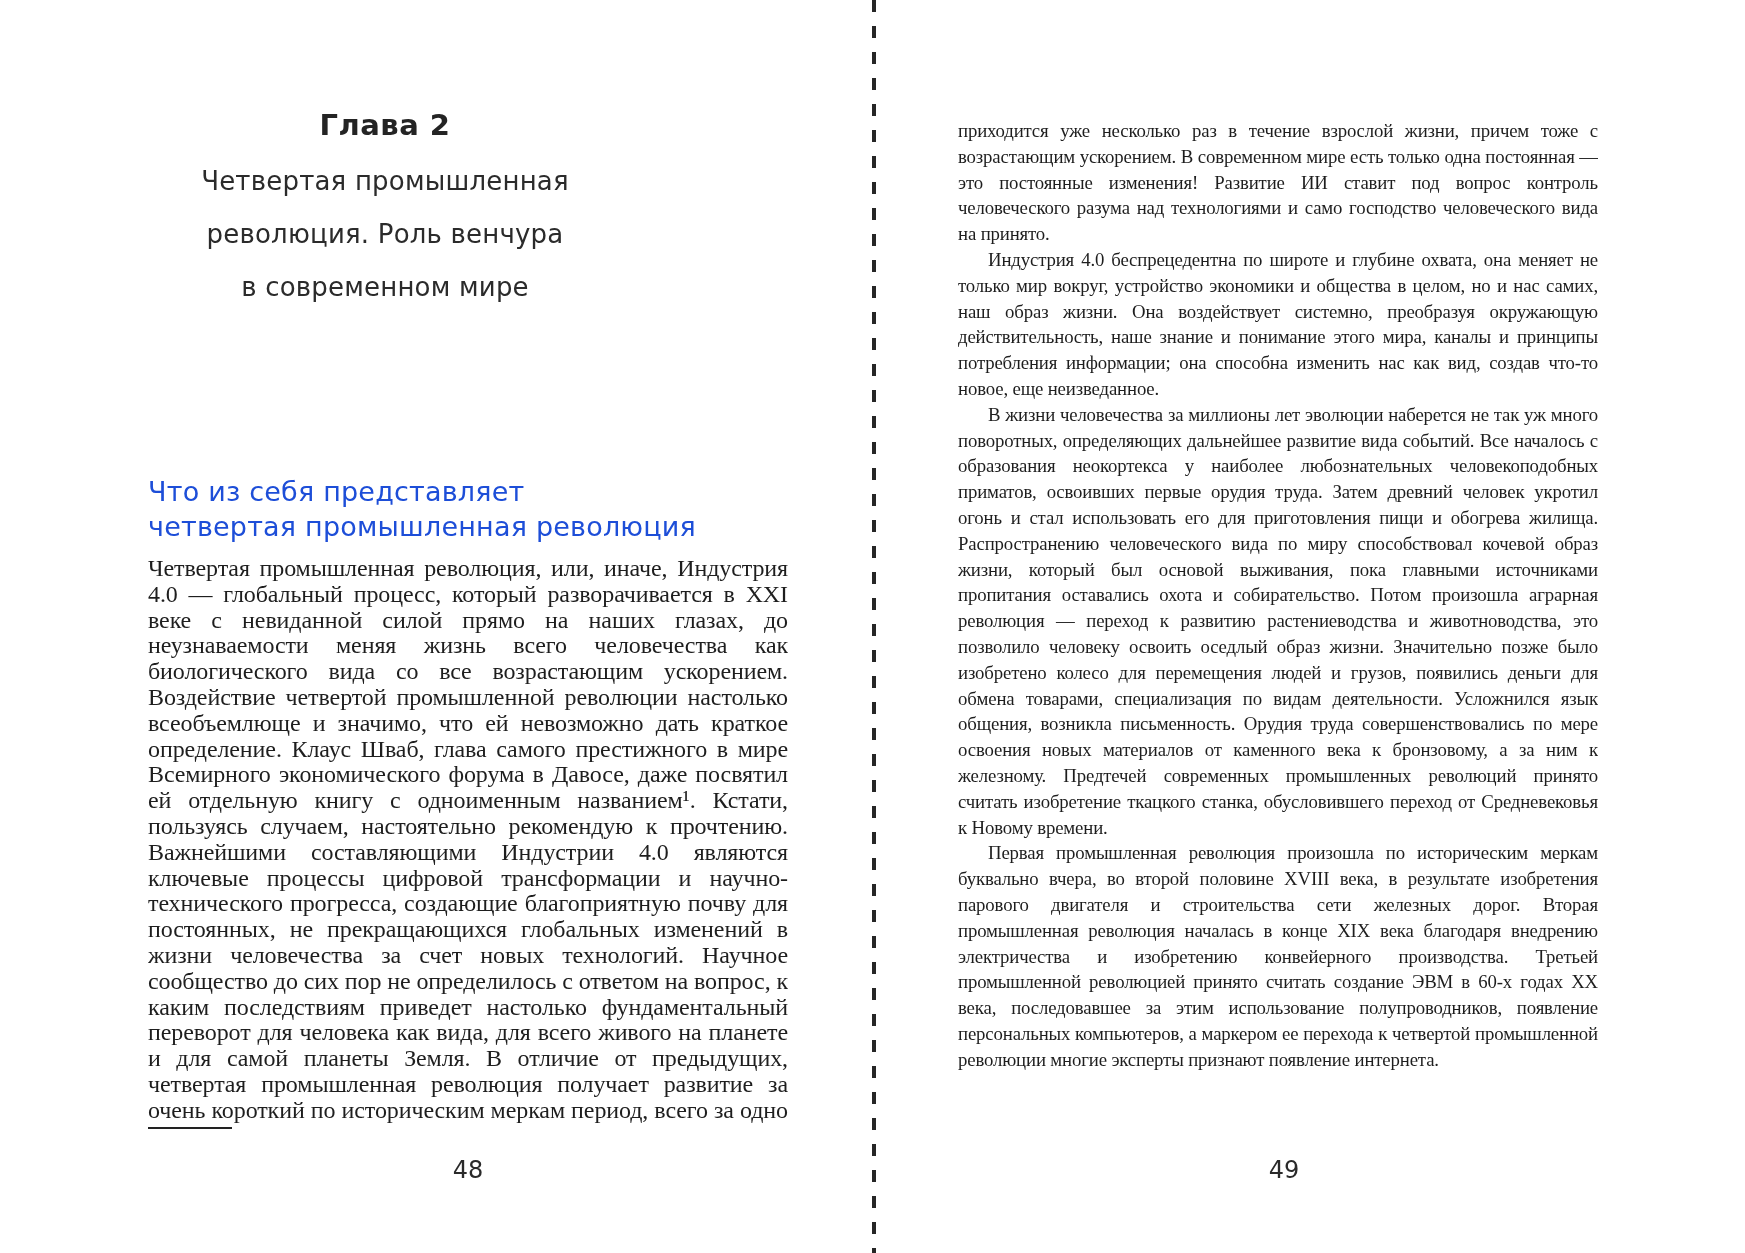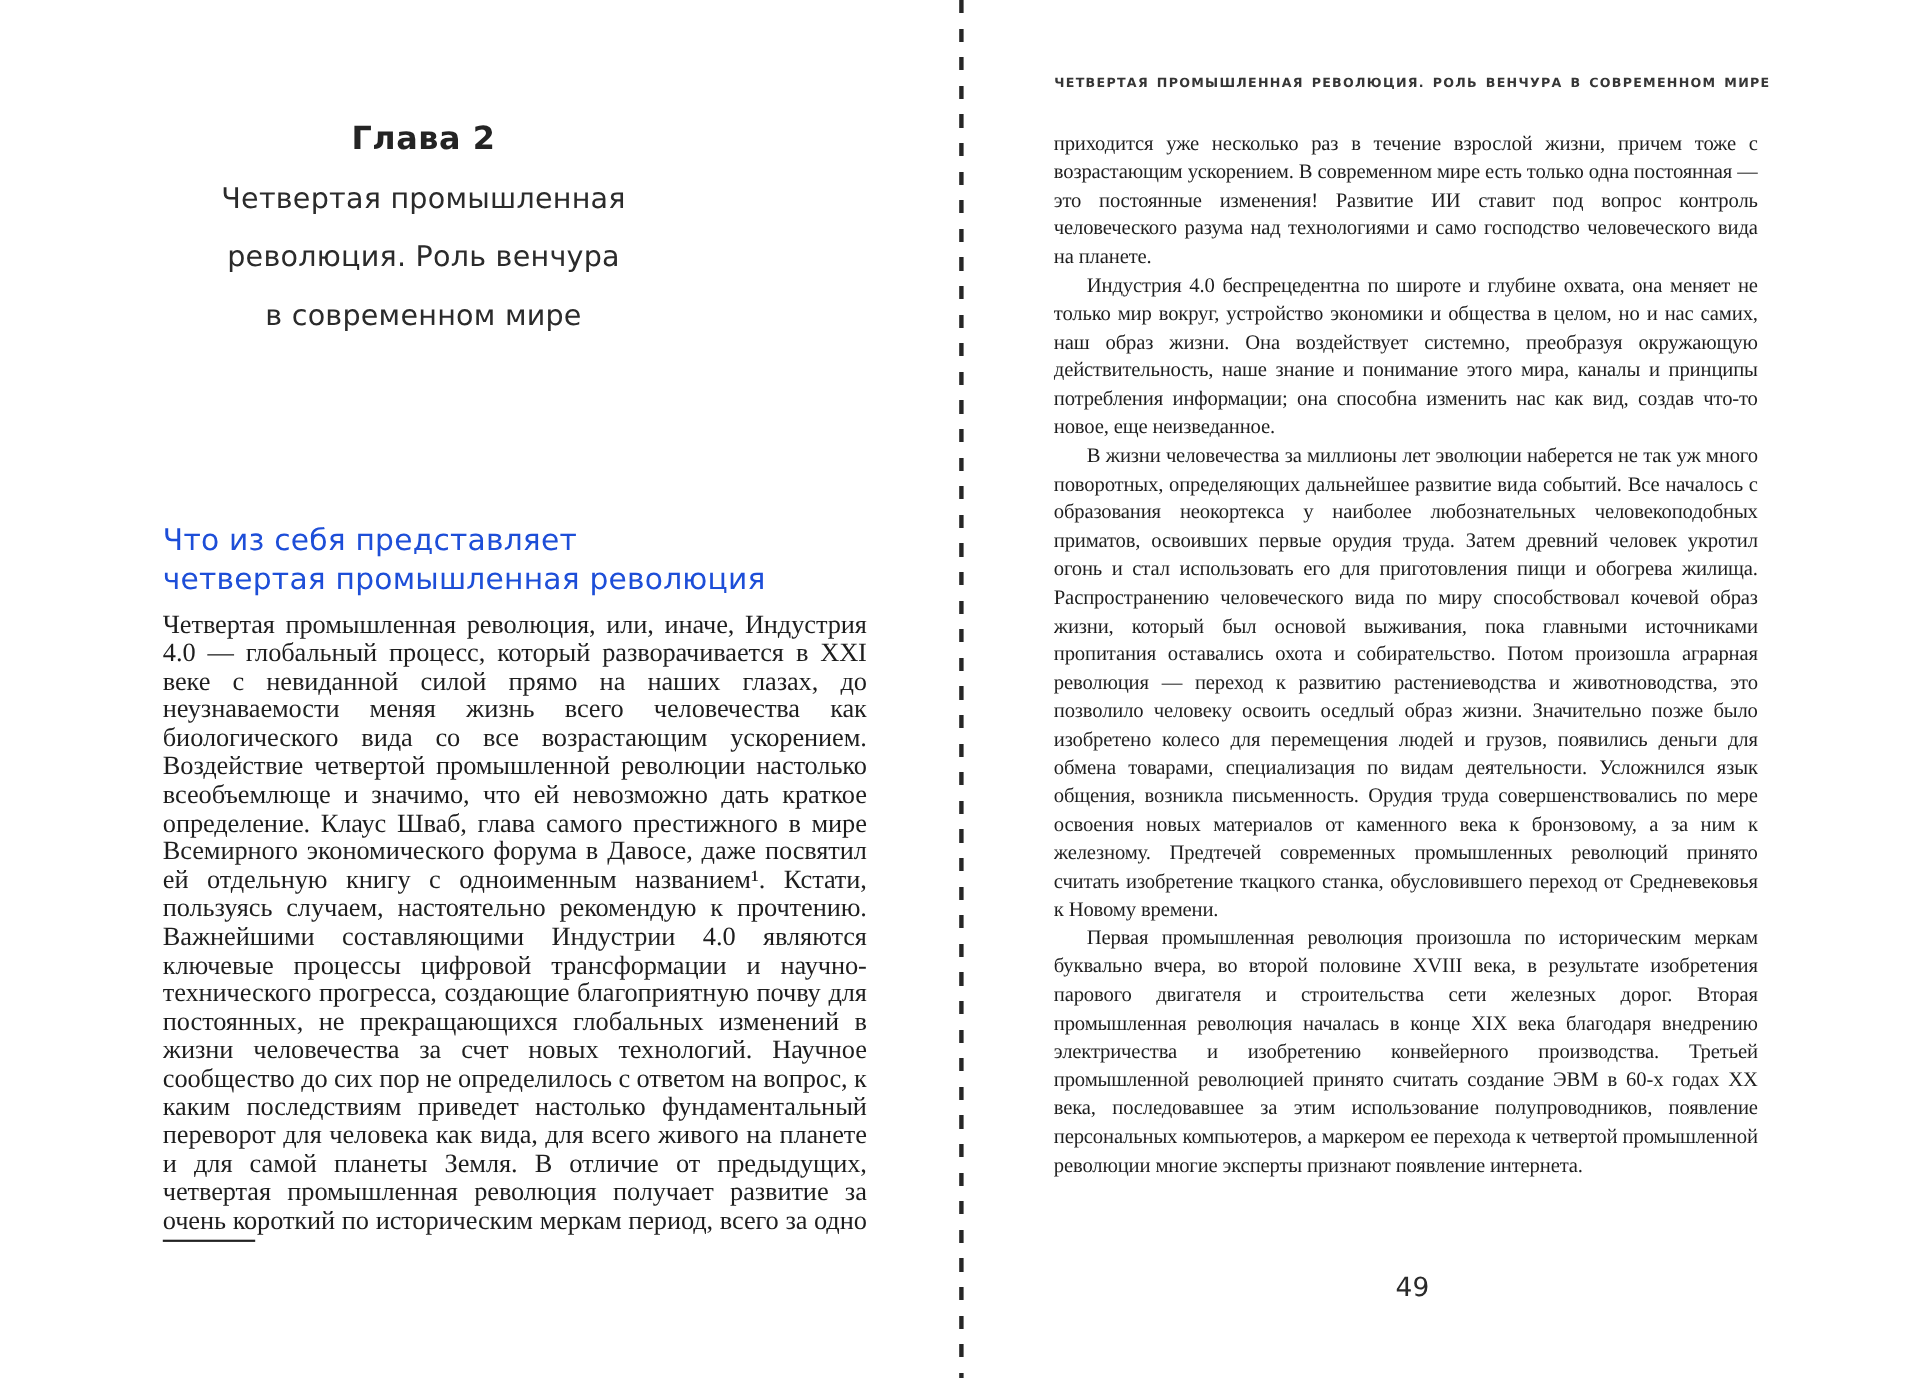--- a/index.html
+++ b/index.html
@@ -147,29 +147,29 @@
       <div>четвертая промышленная революция</div>
     </div>
 
     <div class="body-block body-left">
       <p>Четвертая промышленная революция, или, иначе, Индустрия 4.0 — глобальный процесс, который разворачивается в XXI веке с невиданной силой прямо на наших глазах, до неузнаваемости меняя жизнь всего человечества как биологического вида со все возрастающим ускорением. Воздействие четвертой промышленной революции настолько всеобъемлюще и значимо, что ей невозможно дать краткое определение. Клаус Шваб, глава самого престижного в мире Всемирного экономического форума в Давосе, даже посвятил ей отдельную книгу с одноименным названием¹. Кстати, пользуясь случаем, настоятельно рекомендую к прочтению. Важнейшими составляющими Индустрии 4.0 являются ключевые процессы цифровой трансформации и научно-технического прогресса, создающие благоприятную почву для постоянных, не прекращающихся глобальных изменений в жизни человечества за счет новых технологий. Научное сообщество до сих пор не определилось с ответом на вопрос, к каким последствиям приведет настолько фундаментальный переворот для человека как вида, для всего живого на планете и для самой планеты Земля. В отличие от предыдущих, четвертая промышленная революция получает развитие за очень короткий по историческим меркам период, всего за одно поколение — и даже быстрее! Теперь на первый план выходят ментальные, психологические и экзистенциальные проблемы, так как приспосабливаться, переучиваться, менять когнитивные установки и привычки человеку</p>
     </div>
 
     <div class="footnote-rule"></div>
 
 
+    <div class="page-number sans">48</div>
   </div>
 
   <div class="divider"></div>
 
   <div class="page page-right">
-    <div class="running-header sans">ЧЕТВЕРТАЯ ПРОМЫШЛЕННАЯ РЕВОЛЮЦИЯ. РОЛЬ ВЕНЧУРА В СОВРЕМЕННОМ МИРЕ</div>
 
     <div class="body-block body-right">
-      <p>приходится уже несколько раз в течение взрослой жизни, причем тоже с возрастающим ускорением. В современном мире есть только одна постоянная — это постоянные изменения! Развитие ИИ ставит под вопрос контроль человеческого разума над технологиями и само господство человеческого вида на планете.</p>
+      <p>приходится уже несколько раз в течение взрослой жизни, причем тоже с возрастающим ускорением. В современном мире есть только одна постоянная — это постоянные изменения! Развитие ИИ ставит под вопрос контроль человеческого разума над технологиями и само господство человеческого вида на принято.</p>
       <p class="indent">Индустрия 4.0 беспрецедентна по широте и глубине охвата, она меняет не только мир вокруг, устройство экономики и общества в целом, но и нас самих, наш образ жизни. Она воздействует системно, преобразуя окружающую действительность, наше знание и понимание этого мира, каналы и принципы потребления информации; она способна изменить нас как вид, создав что-то новое, еще неизведанное.</p>
       <p class="indent">В жизни человечества за миллионы лет эволюции наберется не так уж много поворотных, определяющих дальнейшее развитие вида событий. Все началось с образования неокортекса у наиболее любознательных человекоподобных приматов, освоивших первые орудия труда. Затем древний человек укротил огонь и стал использовать его для приготовления пищи и обогрева жилища. Распространению человеческого вида по миру способствовал кочевой образ жизни, который был основой выживания, пока главными источниками пропитания оставались охота и собирательство. Потом произошла аграрная революция — переход к развитию растениеводства и животноводства, это позволило человеку освоить оседлый образ жизни. Значительно позже было изобретено колесо для перемещения людей и грузов, появились деньги для обмена товарами, специализация по видам деятельности. Усложнился язык общения, возникла письменность. Орудия труда совершенствовались по мере освоения новых материалов от каменного века к бронзовому, а за ним к железному. Предтечей современных промышленных революций принято считать изобретение ткацкого станка, обусловившего переход от Средневековья к Новому времени.</p>
       <p class="indent">Первая промышленная революция произошла по историческим меркам буквально вчера, во второй половине XVIII века, в результате изобретения парового двигателя и строительства сети железных дорог. Вторая промышленная революция началась в конце XIX века благодаря внедрению электричества и изобретению конвейерного производства. Третьей промышленной революцией принято считать создание ЭВМ в 60-х годах XX века, последовавшее за этим использование полупроводников, появление персональных компьютеров, а маркером ее перехода к четвертой промышленной революции многие эксперты признают появление интернета.</p>
     </div>
 
     <div class="page-number sans">49</div>
   </div>
 
 </div>
 

